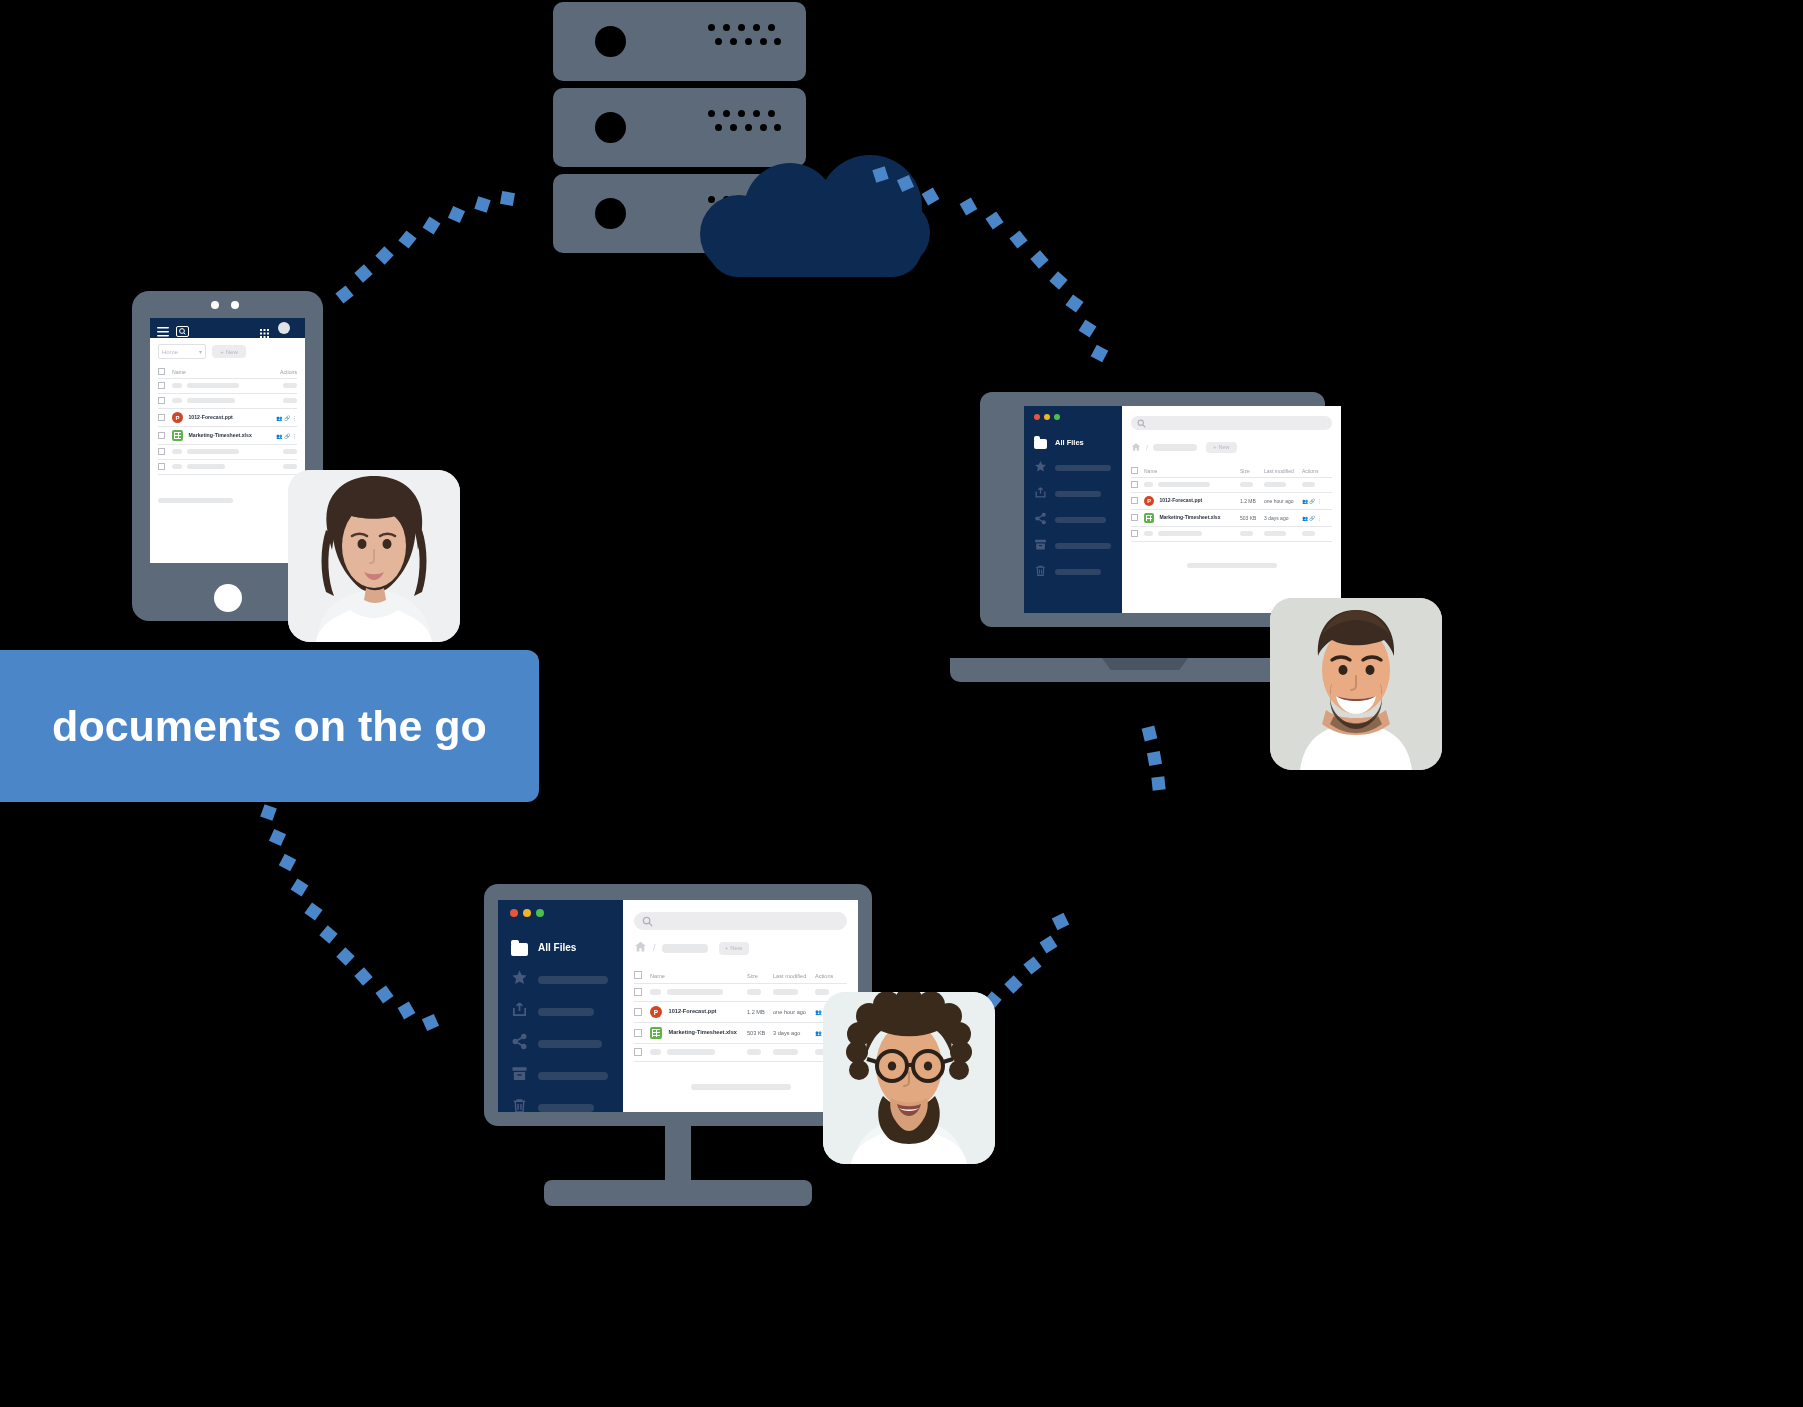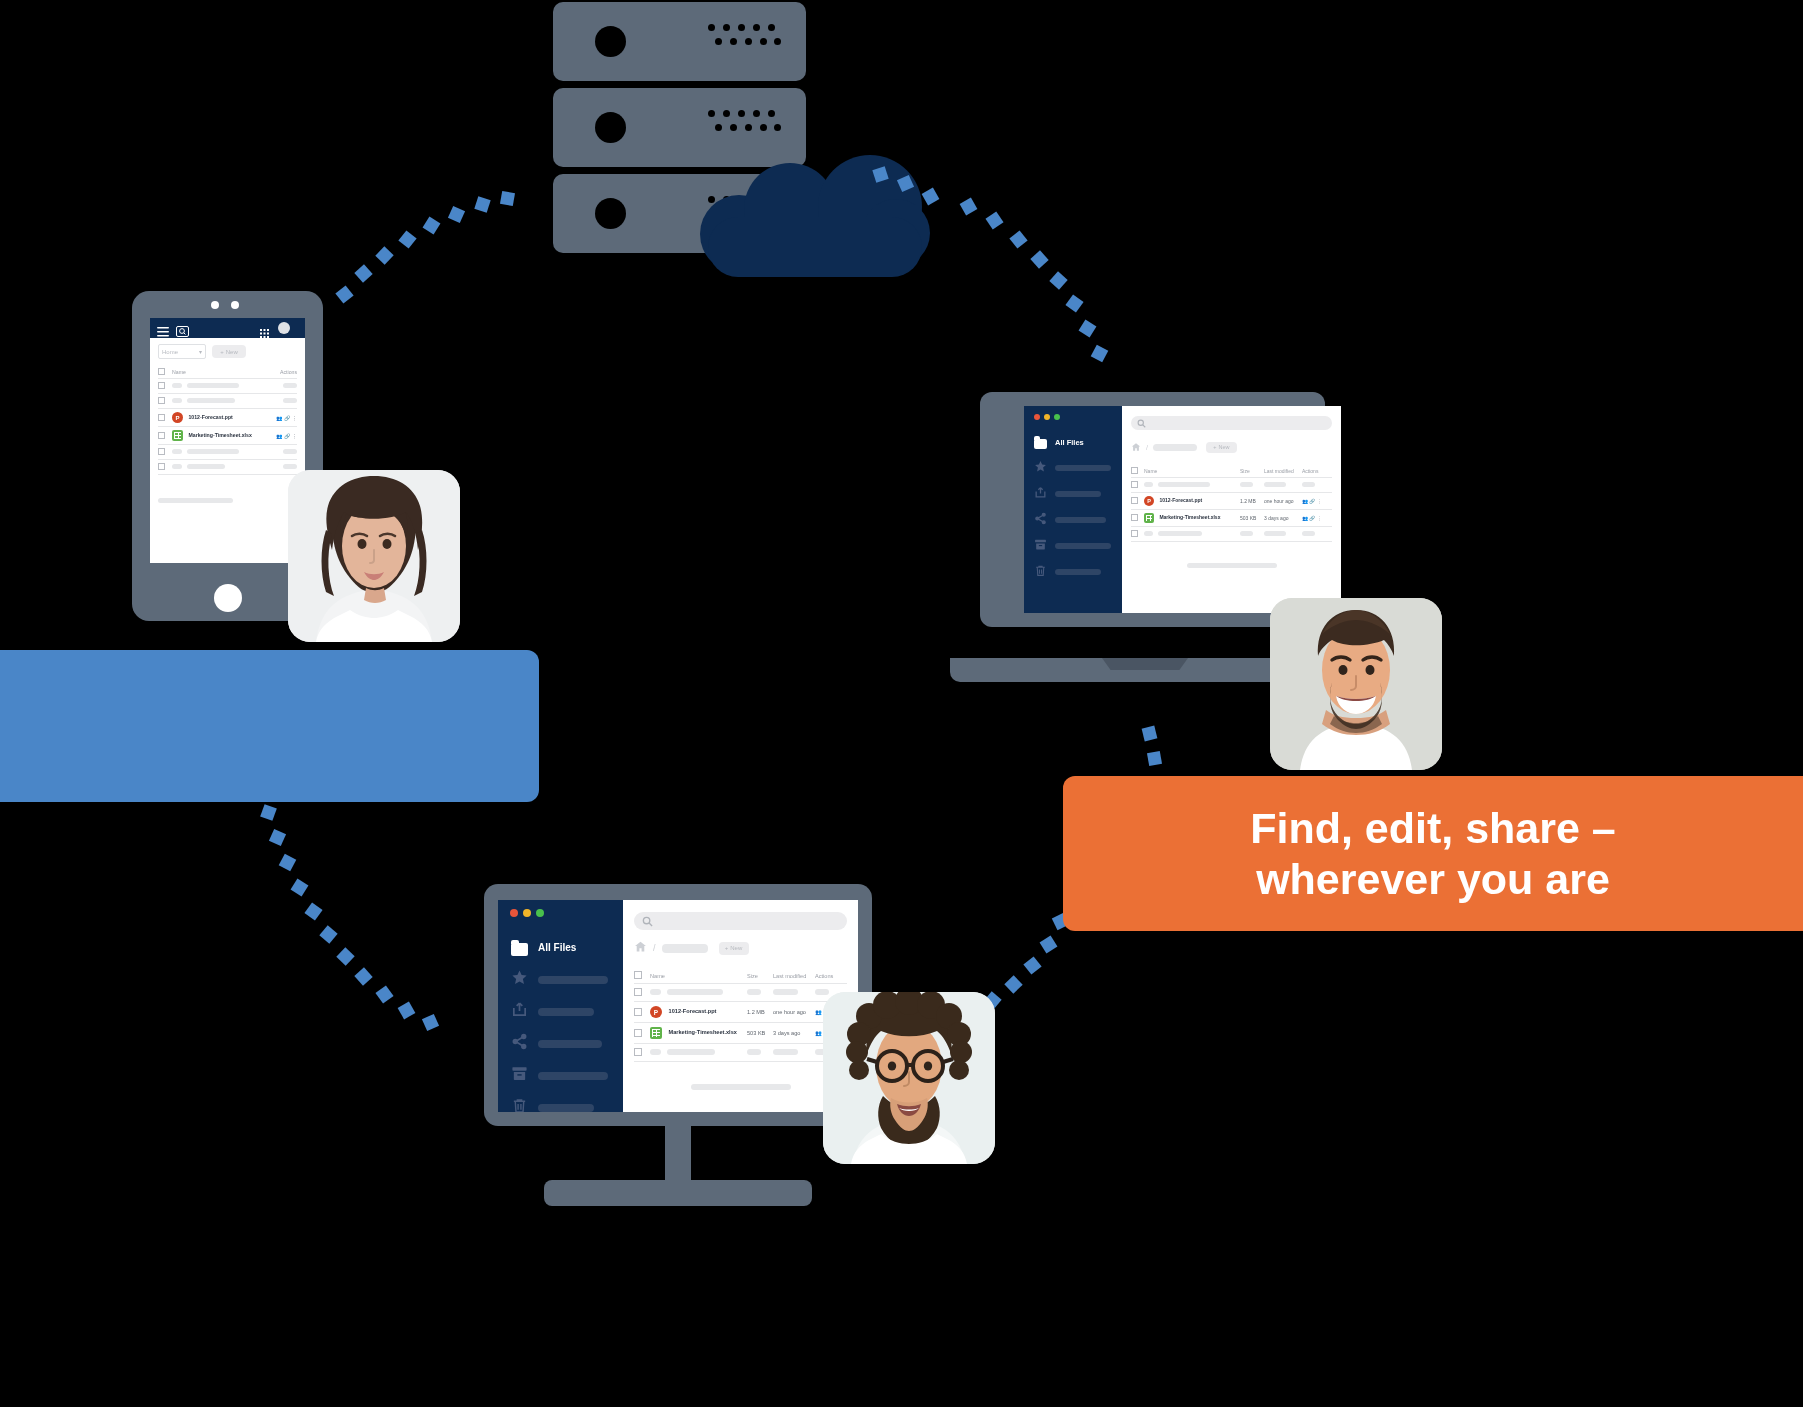--- a/index.html
+++ b/index.html
@@ -646,23 +646,18 @@
       </g>
       <ellipse cx="69" cy="74" rx="4.2" ry="4.6" fill="#2e241c"></ellipse>
       <ellipse cx="105" cy="74" rx="4.2" ry="4.6" fill="#2e241c"></ellipse>
       <path d="M86 80v10c0 2-2 4-5 4" stroke="#bf8a64" stroke-width="2" fill="none" stroke-linecap="round"></path>
       <path d="M58 142c9 7 19 10 28 10s19-3 28-10l10 5c12 6 18 14 20 25H28c2-11 8-19 20-25z" fill="#ffffff"></path>
     </svg>
   </div>
 
   <div class="callout" id="callout-blue">
     <div>
+      <div>documents on the go</div>
     </div>
   </div>
 
-  <div class="callout" id="callout-orange">
-    <div>
-      <div>Find, edit, share –</div>
-      <div>wherever you are</div>
-    </div>
-  </div>
 
 </div>
 
 </body></html>

